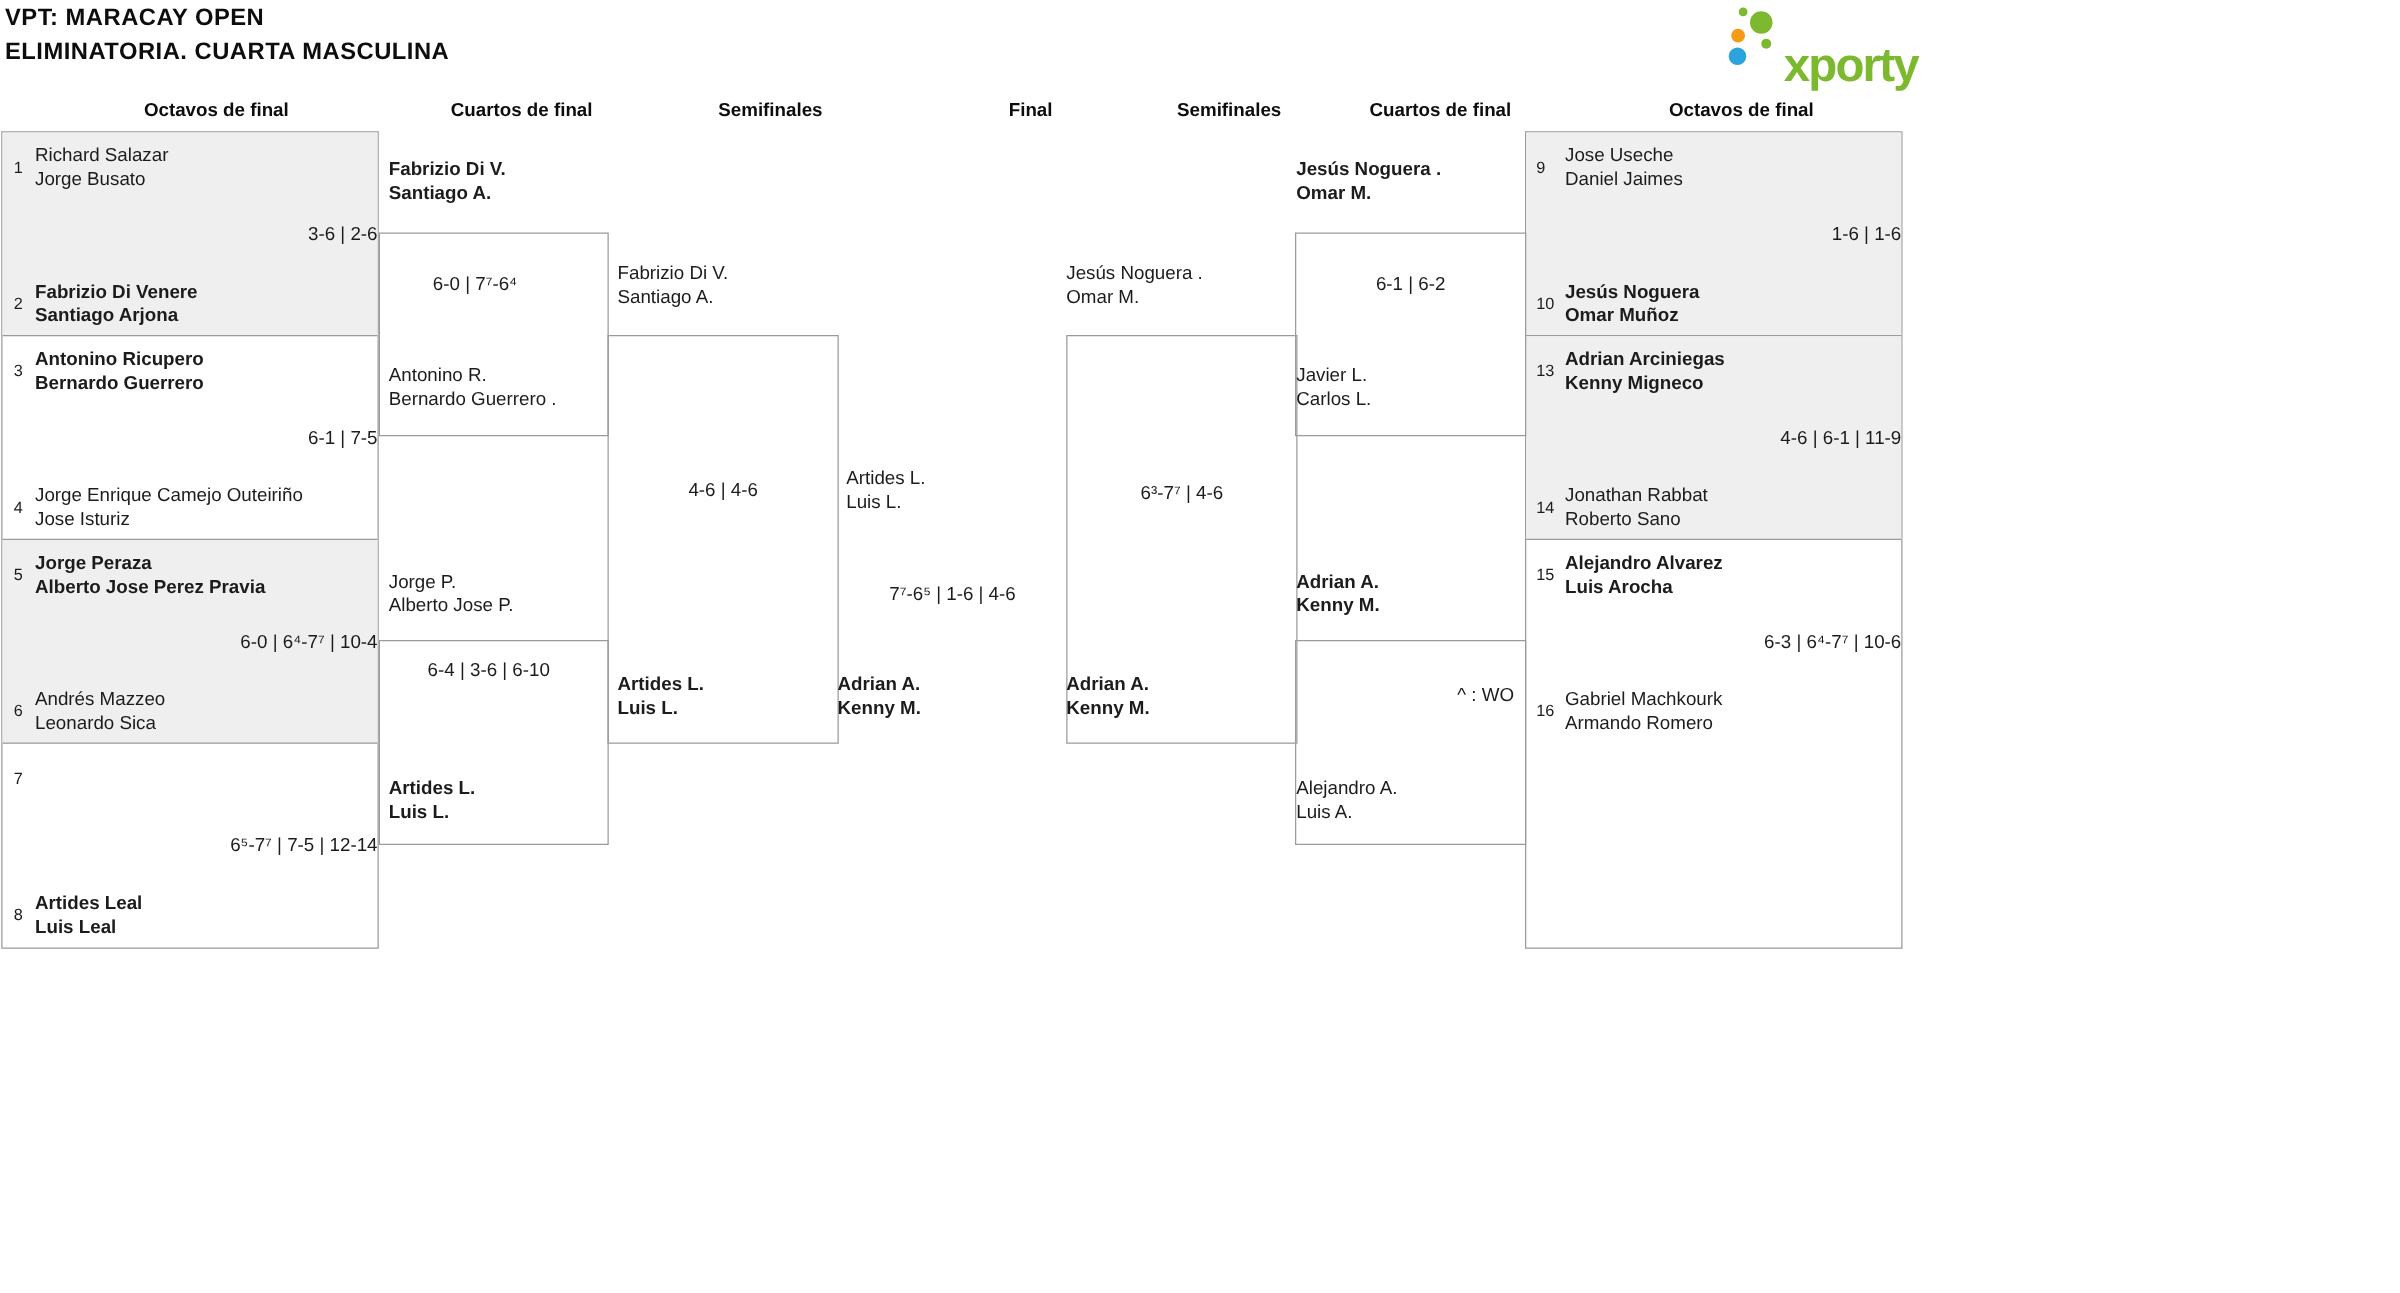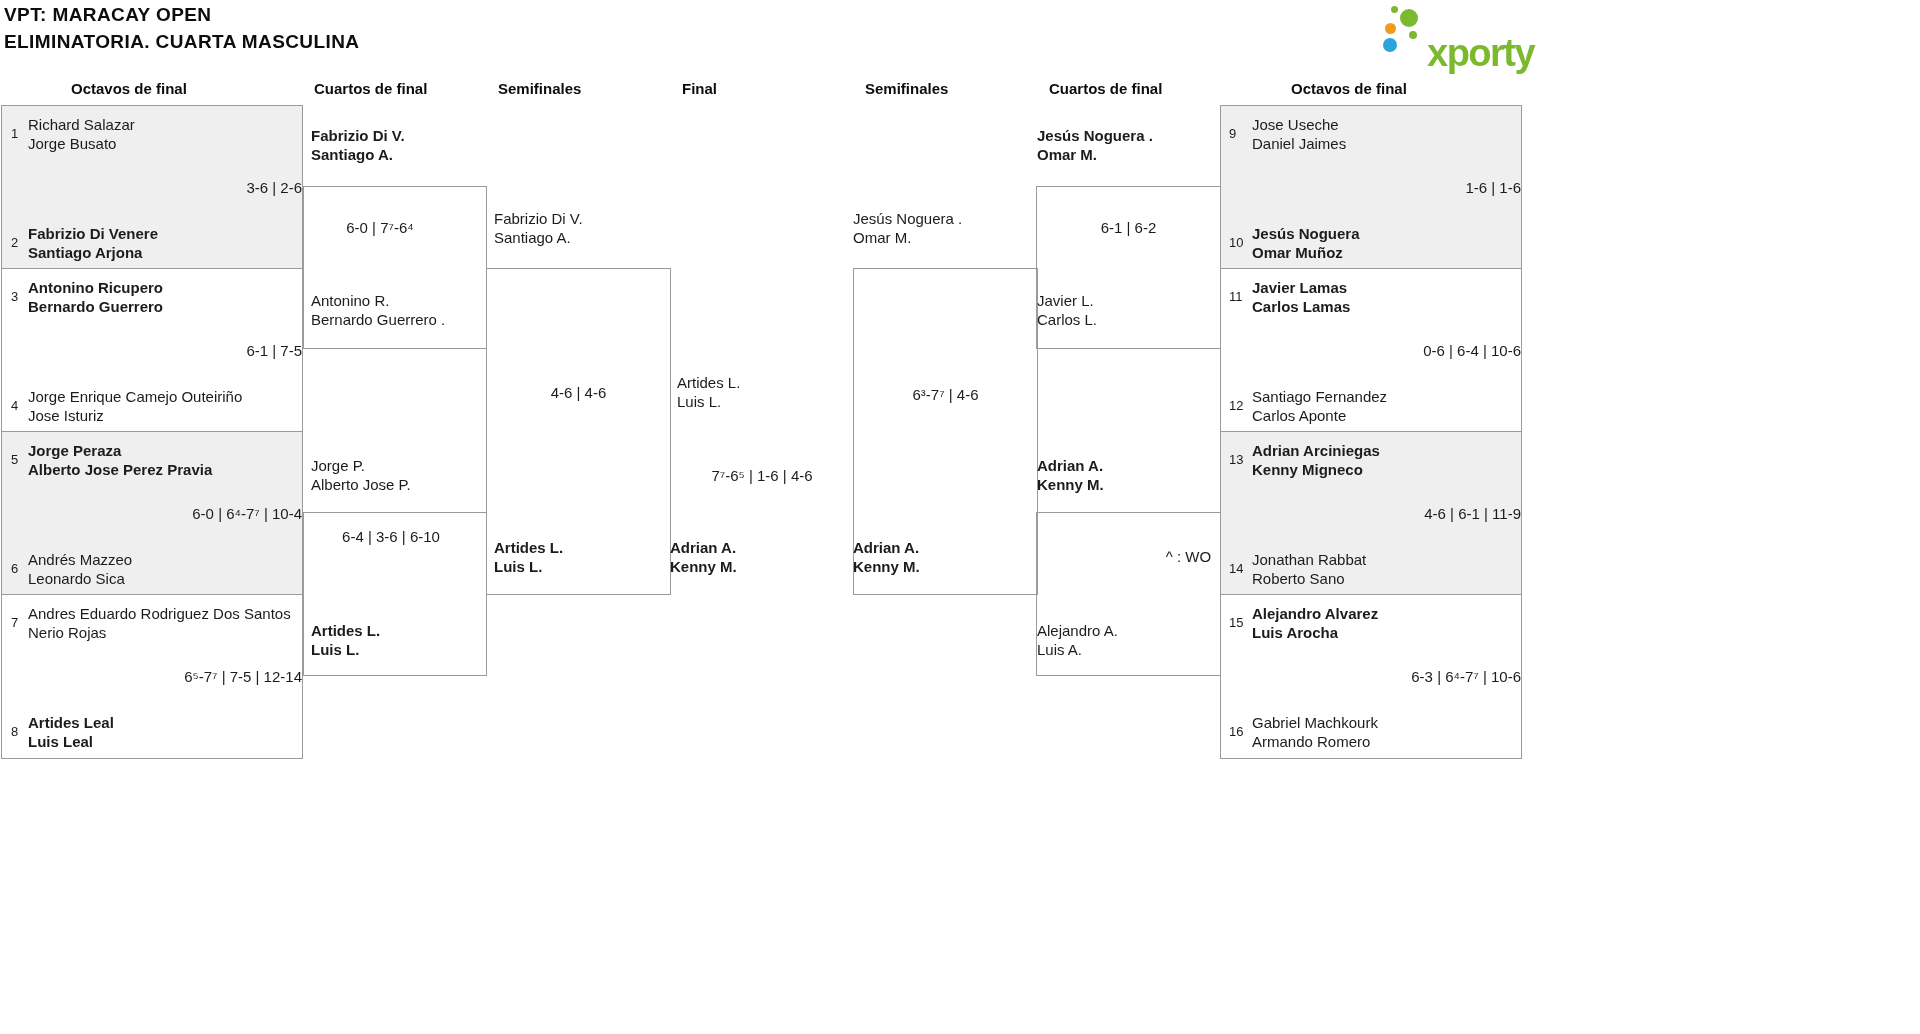--- a/index.html
+++ b/index.html
@@ -2,21 +2,21 @@
 <html><head>
 <meta charset="utf-8">
 <style>
   * { margin:0; padding:0; box-sizing:border-box; }
   html,body { background:#fff; }
   body { font-family:"Liberation Sans","DejaVu Sans",sans-serif; color:#222; }
   .canvas { position:relative; width:1920px; height:1034px; background:#fff; overflow:hidden; }
 
   .title-line { position:absolute; left:4px; font-size:19px; font-weight:bold; color:#0d0d0d; letter-spacing:.4px; white-space:nowrap; }
 
-  .col-header { position:absolute; top:80px; width:160px; font-size:15px; font-weight:bold; text-align:left; color:#0d0d0d; white-space:nowrap; }
+  .col-header { position:absolute; top:80px; width:160px; font-size:15px; font-weight:bold; text-align:right; color:#0d0d0d; white-space:nowrap; }
 
   
   .r16 { position:absolute; width:302px; height:654px; border:1px solid #9b9b9b; background:#fff; }
   .r16-cell { position:relative; width:100%; height:163px; border-bottom:1px solid #9b9b9b; overflow:hidden; }
   .r16-cell:last-child { border-bottom:none; }
   .r16-cell.shaded { background:#efefef; }
 
   .seed { position:absolute; font-size:13px; color:#1c1c1c; }
   .left-oct .seed { left:9px; }
   .right-oct .seed { left:8px; }
@@ -108,24 +108,20 @@
       <div class="score">6-0 | 6⁴-7⁷ | 10-4</div>
       <div class="seed pos-b">6</div>
       <div class="team pos-b">
         <div>Andrés Mazzeo</div>
         <div>Leonardo Sica</div>
       </div>
     </div>
 
     <div class="r16-cell">
       <div class="seed pos-a">7</div>
-      <div class="team pos-a">
-        <div>Andres Eduardo Rodriguez Dos Santos</div>
-        <div>Nerio Rojas</div>
-      </div>
       <div class="score">6⁵-7⁷ | 7-5 | 12-14</div>
       <div class="seed pos-b">8</div>
       <div class="team pos-b b">
         <div>Artides Leal</div>
         <div>Luis Leal</div>
       </div>
     </div>
   </div>
 
   <div class="r16 right-oct" style="left:1220px;top:105px">
@@ -137,33 +133,20 @@
         <div>Daniel Jaimes</div>
       </div>
       <div class="score">1-6 | 1-6</div>
       <div class="seed pos-b">10</div>
       <div class="team pos-b b">
         <div>Jesús Noguera</div>
         <div>Omar Muñoz</div>
       </div>
     </div>
 
-    <div class="r16-cell">
-      <div class="seed pos-a">11</div>
-      <div class="team pos-a b">
-        <div>Javier Lamas</div>
-        <div>Carlos Lamas</div>
-      </div>
-      <div class="score">0-6 | 6-4 | 10-6</div>
-      <div class="seed pos-b">12</div>
-      <div class="team pos-b">
-        <div>Santiago Fernandez</div>
-        <div>Carlos Aponte</div>
-      </div>
-    </div>
 
     <div class="r16-cell shaded">
       <div class="seed pos-a">13</div>
       <div class="team pos-a b">
         <div>Adrian Arciniegas</div>
         <div>Kenny Migneco</div>
       </div>
       <div class="score">4-6 | 6-1 | 11-9</div>
       <div class="seed pos-b">14</div>
       <div class="team pos-b">

